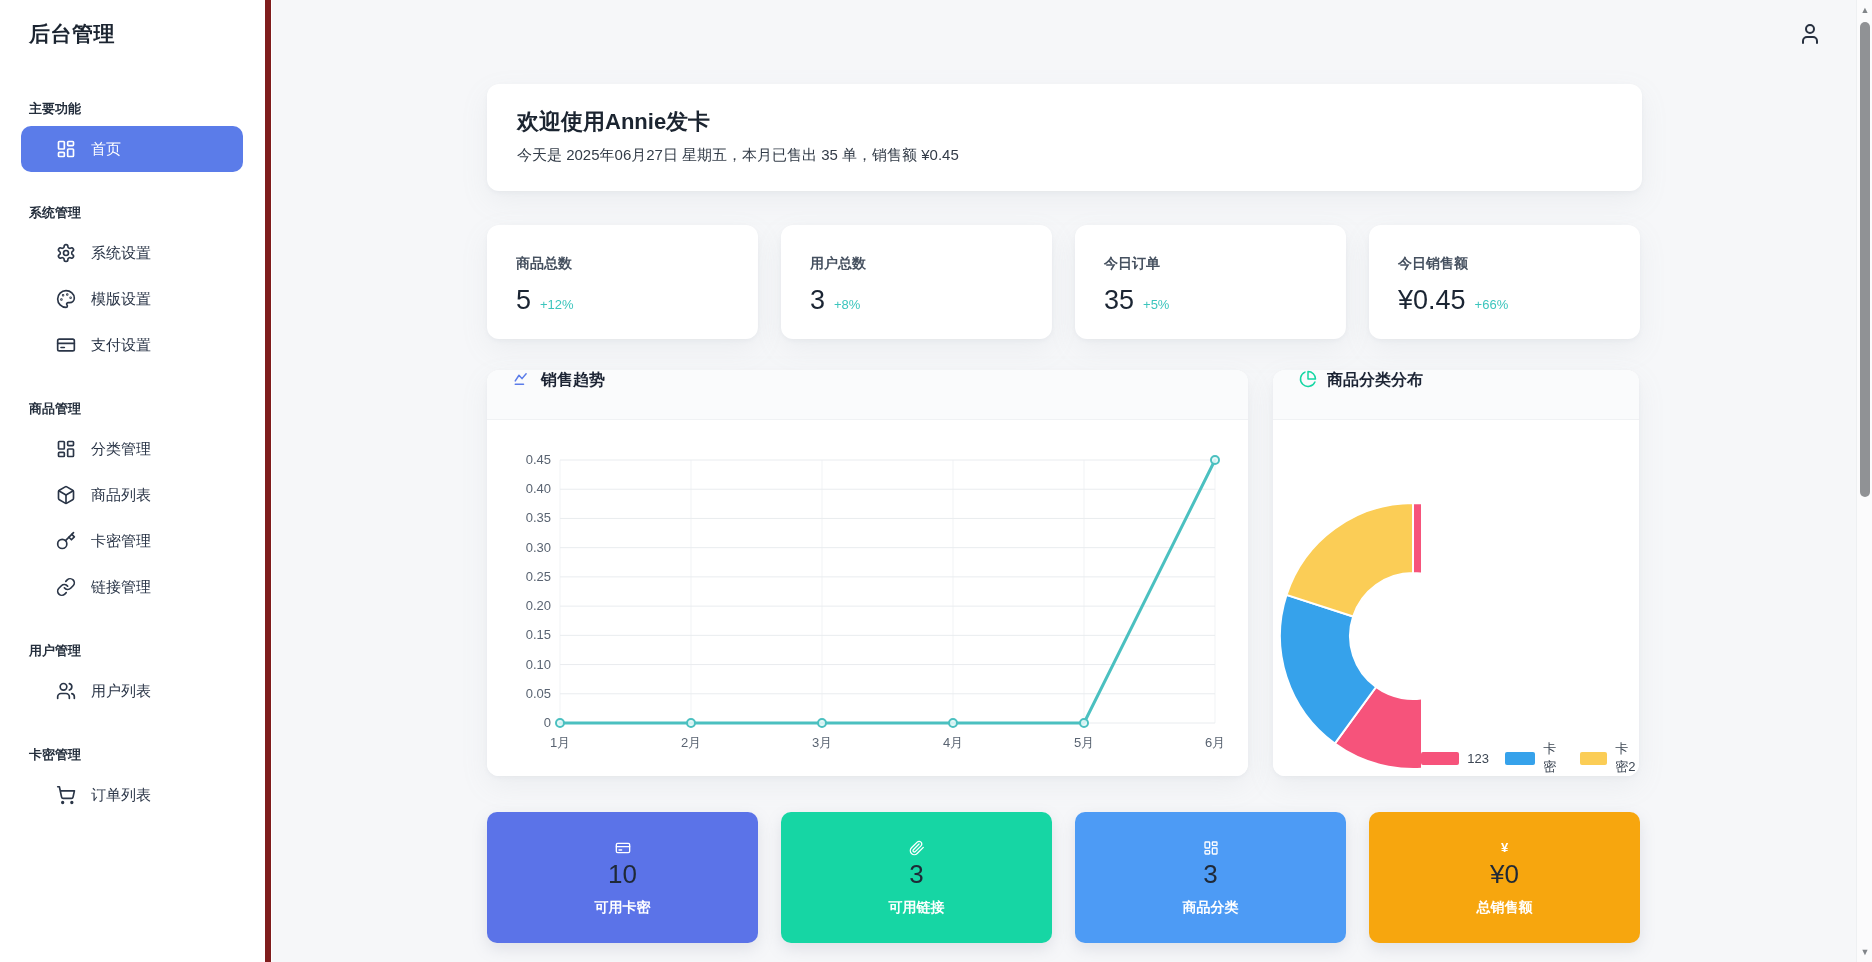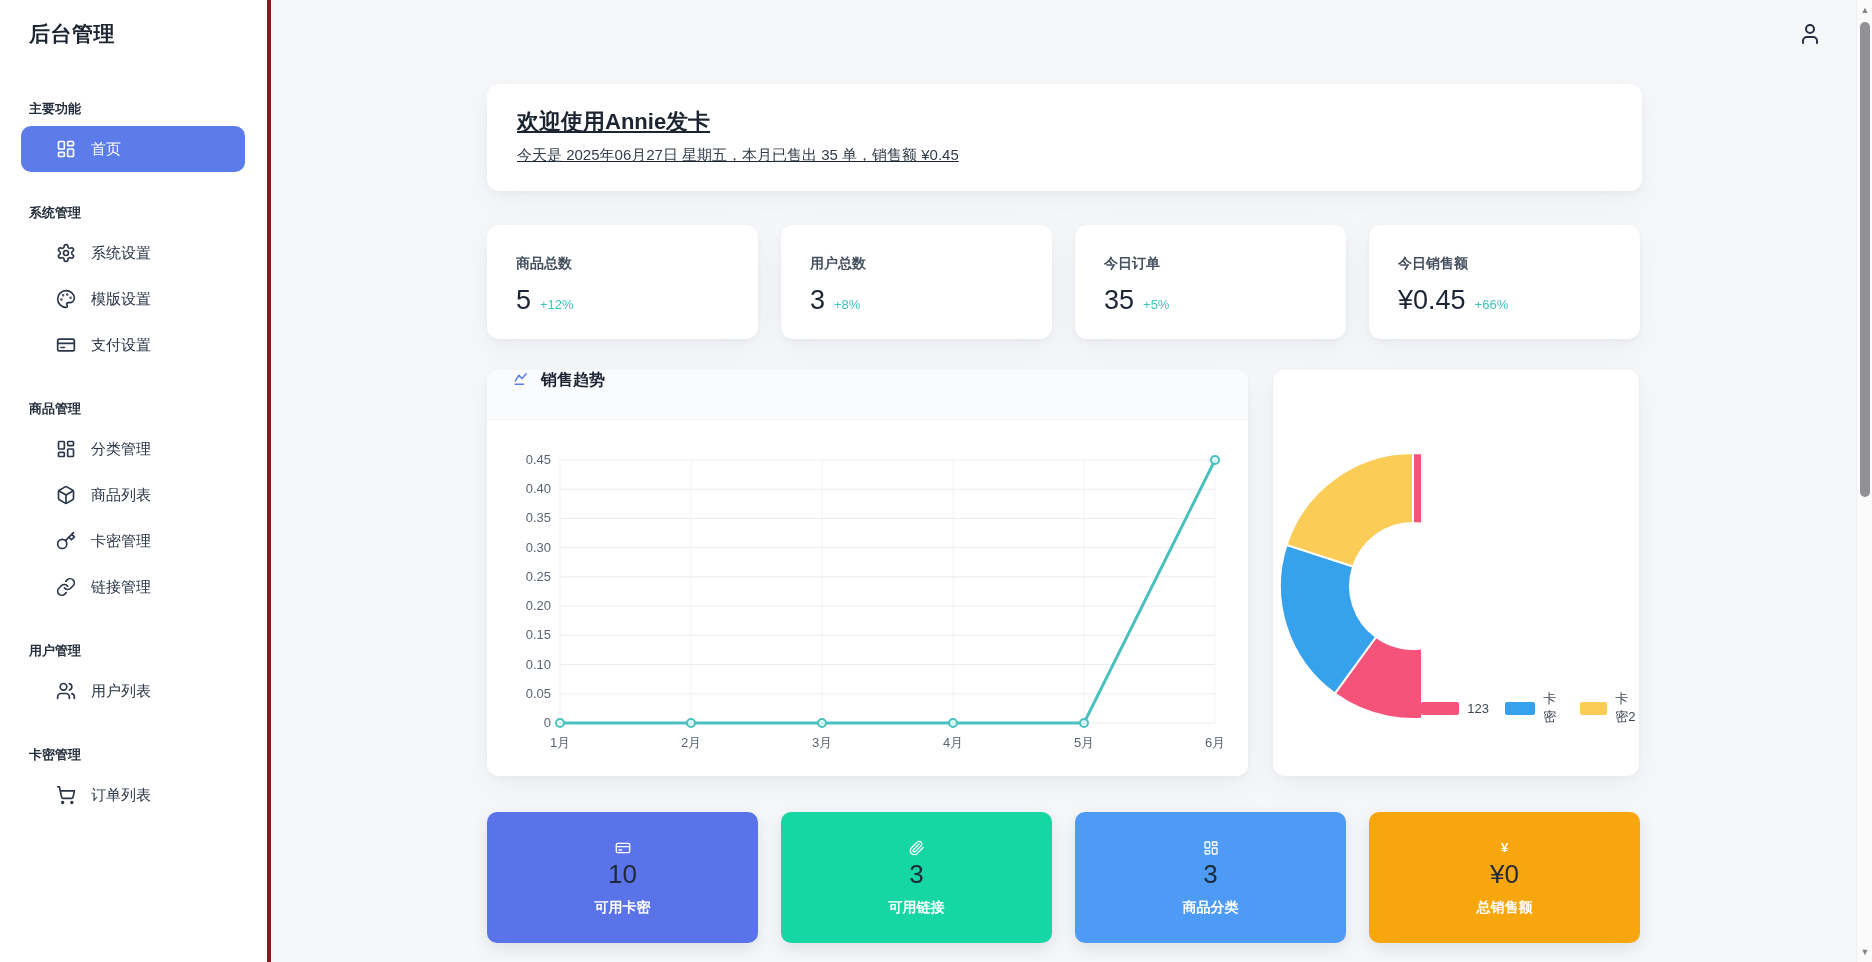--- a/index.html
+++ b/index.html
@@ -1,21 +1,21 @@
 <!DOCTYPE html>
 <html><head>
 <meta charset="utf-8">
 <style>
   * { margin:0; padding:0; box-sizing:border-box; }
   html,body { width:1872px; height:962px; overflow:hidden;
     font-family:"Liberation Sans", sans-serif; background:#fff; color:#1c2434; }
 
   
   .sidebar { position:absolute; left:0; top:0; width:271px; height:962px;
-    background:#fff; border-right:4px solid #7f1d1d; z-index:2; }
+    background:#fff; border-right:6px solid #7f1d1d; z-index:2; }
   .brand { padding:20px 0 0 29px; font-size:21px; font-weight:700; color:#1b2430; letter-spacing:.5px; }
   .nav-section-label { margin:0 0 8px 29px; font-size:13px; font-weight:700; color:#252f3d; }
   .nav-section-label.first { margin-top:52px; }
   .nav-section-label.later { margin-top:32px; }
   .nav-item { display:flex; align-items:center; gap:15px; height:46px; margin:0 22px 0 21px;
     padding-left:35px; border-radius:10px; color:#2a3547; cursor:pointer; }
   .nav-item .nav-icon { width:20px; height:20px; display:flex; }
   .nav-item .nav-icon svg { width:20px; height:20px; }
   .nav-label { font-size:15px; }
   .nav-item.active { background:#5b7ce9; color:#fff; }
@@ -24,21 +24,21 @@
   .main { position:absolute; left:272px; top:0; width:1584px; height:962px;
     background:#f6f7f9; }
   .topbar-user { position:absolute; top:22px; right:34px; width:24px; height:24px;
     color:#27303f; cursor:pointer; }
   .topbar-user svg { width:24px; height:24px; }
 
   .card { background:#fff; border-radius:12px;
     box-shadow:0 2px 4px rgba(145,158,171,.08), 0 10px 28px rgba(145,158,171,.10); }
 
   .welcome { position:absolute; left:215px; top:84px; width:1155px; height:107px;
-    padding:23px 30px 0 30px;text-decoration:underline; }
+    padding:23px 30px 0 30px; }
   .welcome-title { font-size:22px; font-weight:700; color:#1b2430; }
   .welcome-sub { margin-top:9px; font-size:15px; color:#333c48; }
 
   .stat-row { position:absolute; left:215px; top:225px; width:1153px;
     display:grid; grid-template-columns:repeat(4,271px); gap:23px; }
   .stat-card { height:114px; padding:30px 0 0 29px; }
   .stat-label { font-size:14px; font-weight:700; color:#45505f; }
   .stat-value-row { margin-top:12px; display:flex; align-items:baseline; gap:9px; }
   .stat-value { font-size:27px; font-weight:500; color:#1b2533; }
   .stat-badge { font-size:13px; color:#3cc5bd; }
@@ -300,20 +300,29 @@
             <circle cx="204" cy="303" r="4" fill="#eafafa" fill-opacity="0.85" stroke="#4bc0c0" stroke-width="2"></circle>
             <circle cx="335" cy="303" r="4" fill="#eafafa" fill-opacity="0.85" stroke="#4bc0c0" stroke-width="2"></circle>
             <circle cx="466" cy="303" r="4" fill="#eafafa" fill-opacity="0.85" stroke="#4bc0c0" stroke-width="2"></circle>
             <circle cx="597" cy="303" r="4" fill="#eafafa" fill-opacity="0.85" stroke="#4bc0c0" stroke-width="2"></circle>
             <circle cx="728" cy="40" r="4" fill="#eafafa" fill-opacity="0.85" stroke="#4bc0c0" stroke-width="2"></circle>
           </svg>
       </div>
     </div>
 
     <div class="card panel panel-category">
+      <div class="panel-header">
+        <span class="hicon pie">
+          <svg class="lucide" viewBox="0 0 24 24">
+              <path d="M21.21 15.89A10 10 0 1 1 8 2.83"></path>
+              <path d="M22 12A10 10 0 0 0 12 2v10z"></path>
+            </svg>
+        </span>
+        <span class="panel-title">商品分类分布</span>
+      </div>
       <div class="panel-body">
         <svg id="donut-chart" width="280" height="280">
             <path d="M140.0 7.0 A133 133 0 1 1 61.8 247.6 L103.0 191.0 A63 63 0 1 0 140.0 77.0 Z" fill="#f6537b" stroke="#fff" stroke-width="2"></path>
             <path d="M61.8 247.6 A133 133 0 0 1 13.5 98.9 L80.1 120.5 A63 63 0 0 0 103.0 191.0 Z" fill="#36a2eb" stroke="#fff" stroke-width="2"></path>
             <path d="M13.5 98.9 A133 133 0 0 1 140.0 7.0 L140.0 77.0 A63 63 0 0 0 80.1 120.5 Z" fill="#fbcd56" stroke="#fff" stroke-width="2"></path>
           </svg>
         <div class="legend" id="donut-legend">
             <span class="legend-item">
               <span class="legend-swatch" style="background: rgb(246, 83, 123);"></span>
               <span class="legend-label">123</span>

